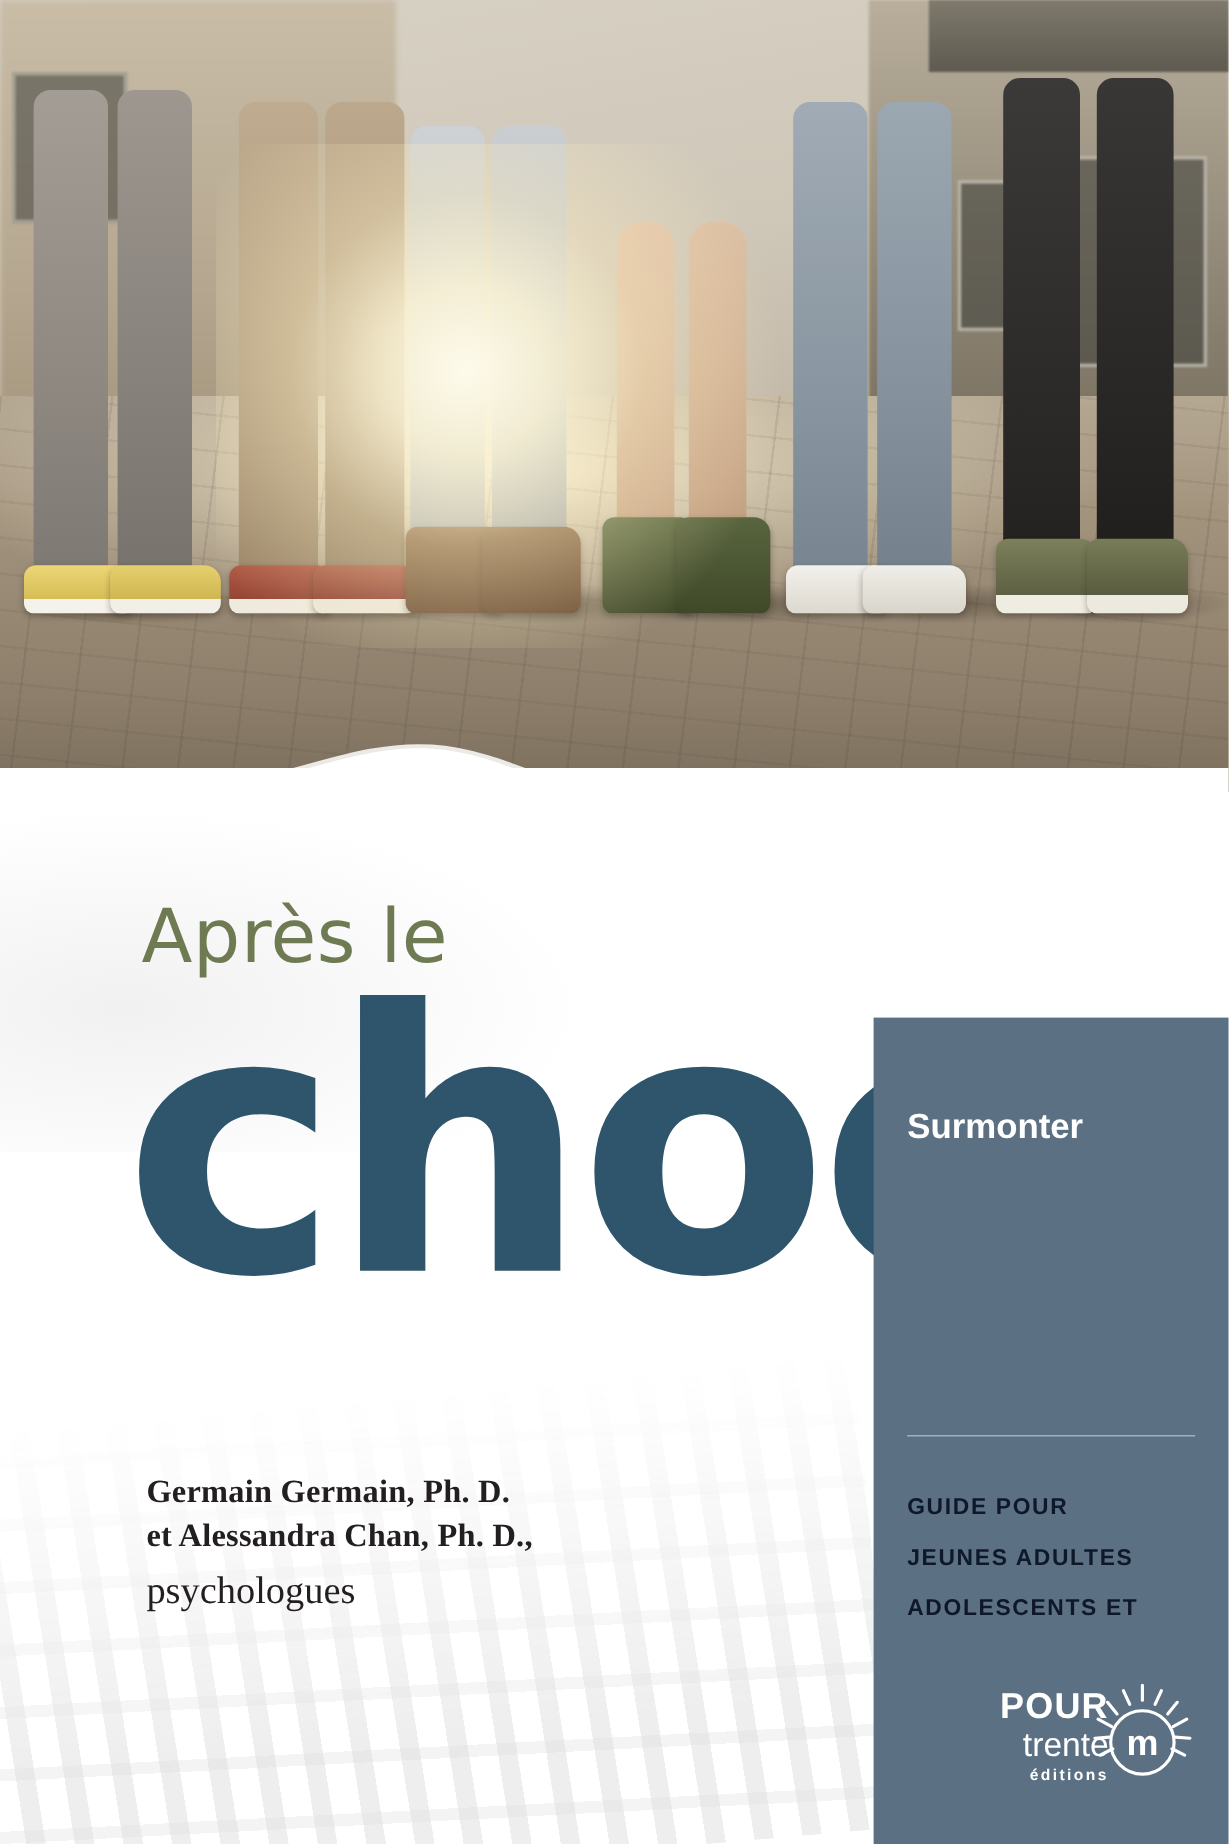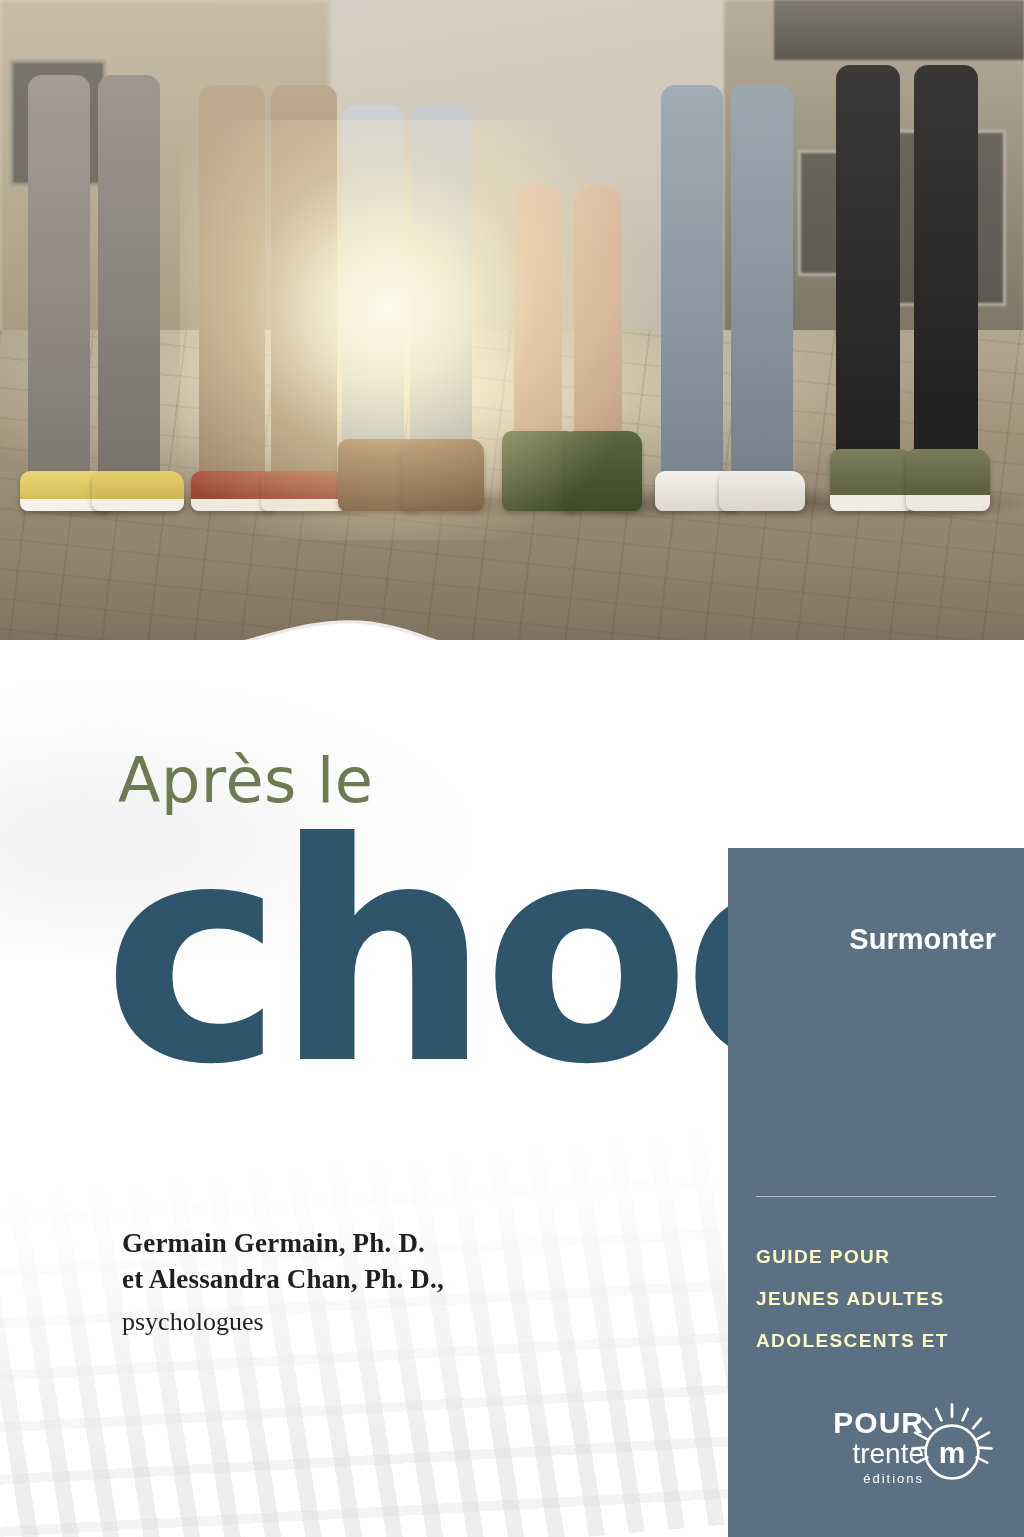--- a/index.html
+++ b/index.html
@@ -181,38 +181,37 @@
   .author-line1,
   .author-line2 {
     font-family: "Liberation Serif", serif;
     font-size: 27px;
     font-weight: 700;
     line-height: 36px;
     letter-spacing: .2px;
   }
   .author-role {
     font-family: "Liberation Serif", serif;
-    font-size: 26px;
+    font-size: 32px;
     font-weight: 400;
     margin-top: 10px;
   }
 
   
   .panel {
     position: absolute;
     right: 0;
     top: 848px;
     width: 296px;
     height: 689px;
     background: #5b7183;
     color: #ffffff;
   }
   .panel-inner {
     padding: 56px 28px 0 28px;
-    text-align: right;
   }
   .subtitle-line {
     font-family: "Liberation Sans", sans-serif;
     font-size: 29px;
     font-weight: 700;
     line-height: 70px;
     color: #ffffff;
     white-space: nowrap;
   }
   .panel-rule {
@@ -229,21 +228,21 @@
     top: 388px;
     right: 24px;
   }
   .audience-line {
     font-family: "Liberation Sans", sans-serif;
     font-size: 19px;
     font-weight: 700;
     letter-spacing: 1.4px;
     line-height: 42px;
     text-transform: uppercase;
-    color: #fef9c3;
+    color: #0f172a;
   }
 
   
   .logo {
     position: absolute;
     left: 26px;
     bottom: 32px;
     right: 22px;
     height: 110px;
   }
@@ -264,21 +263,21 @@
   }
   .logo-trente {
     font-family: Liberation Sans, sans-serif;
     font-size: 28px;
     font-weight: 400;
     line-height: 30px;
   }
   .logo-editions {
     font-family: "Liberation Sans", sans-serif;
     font-size: 13px;
-    font-weight: 400;
+    font-weight: 700;
     letter-spacing: 2px;
     line-height: 20px;
   }
   .logo-mark {
     position: absolute;
     right: 6px;
     top: 6px;
     width: 88px;
     height: 88px;
   }

